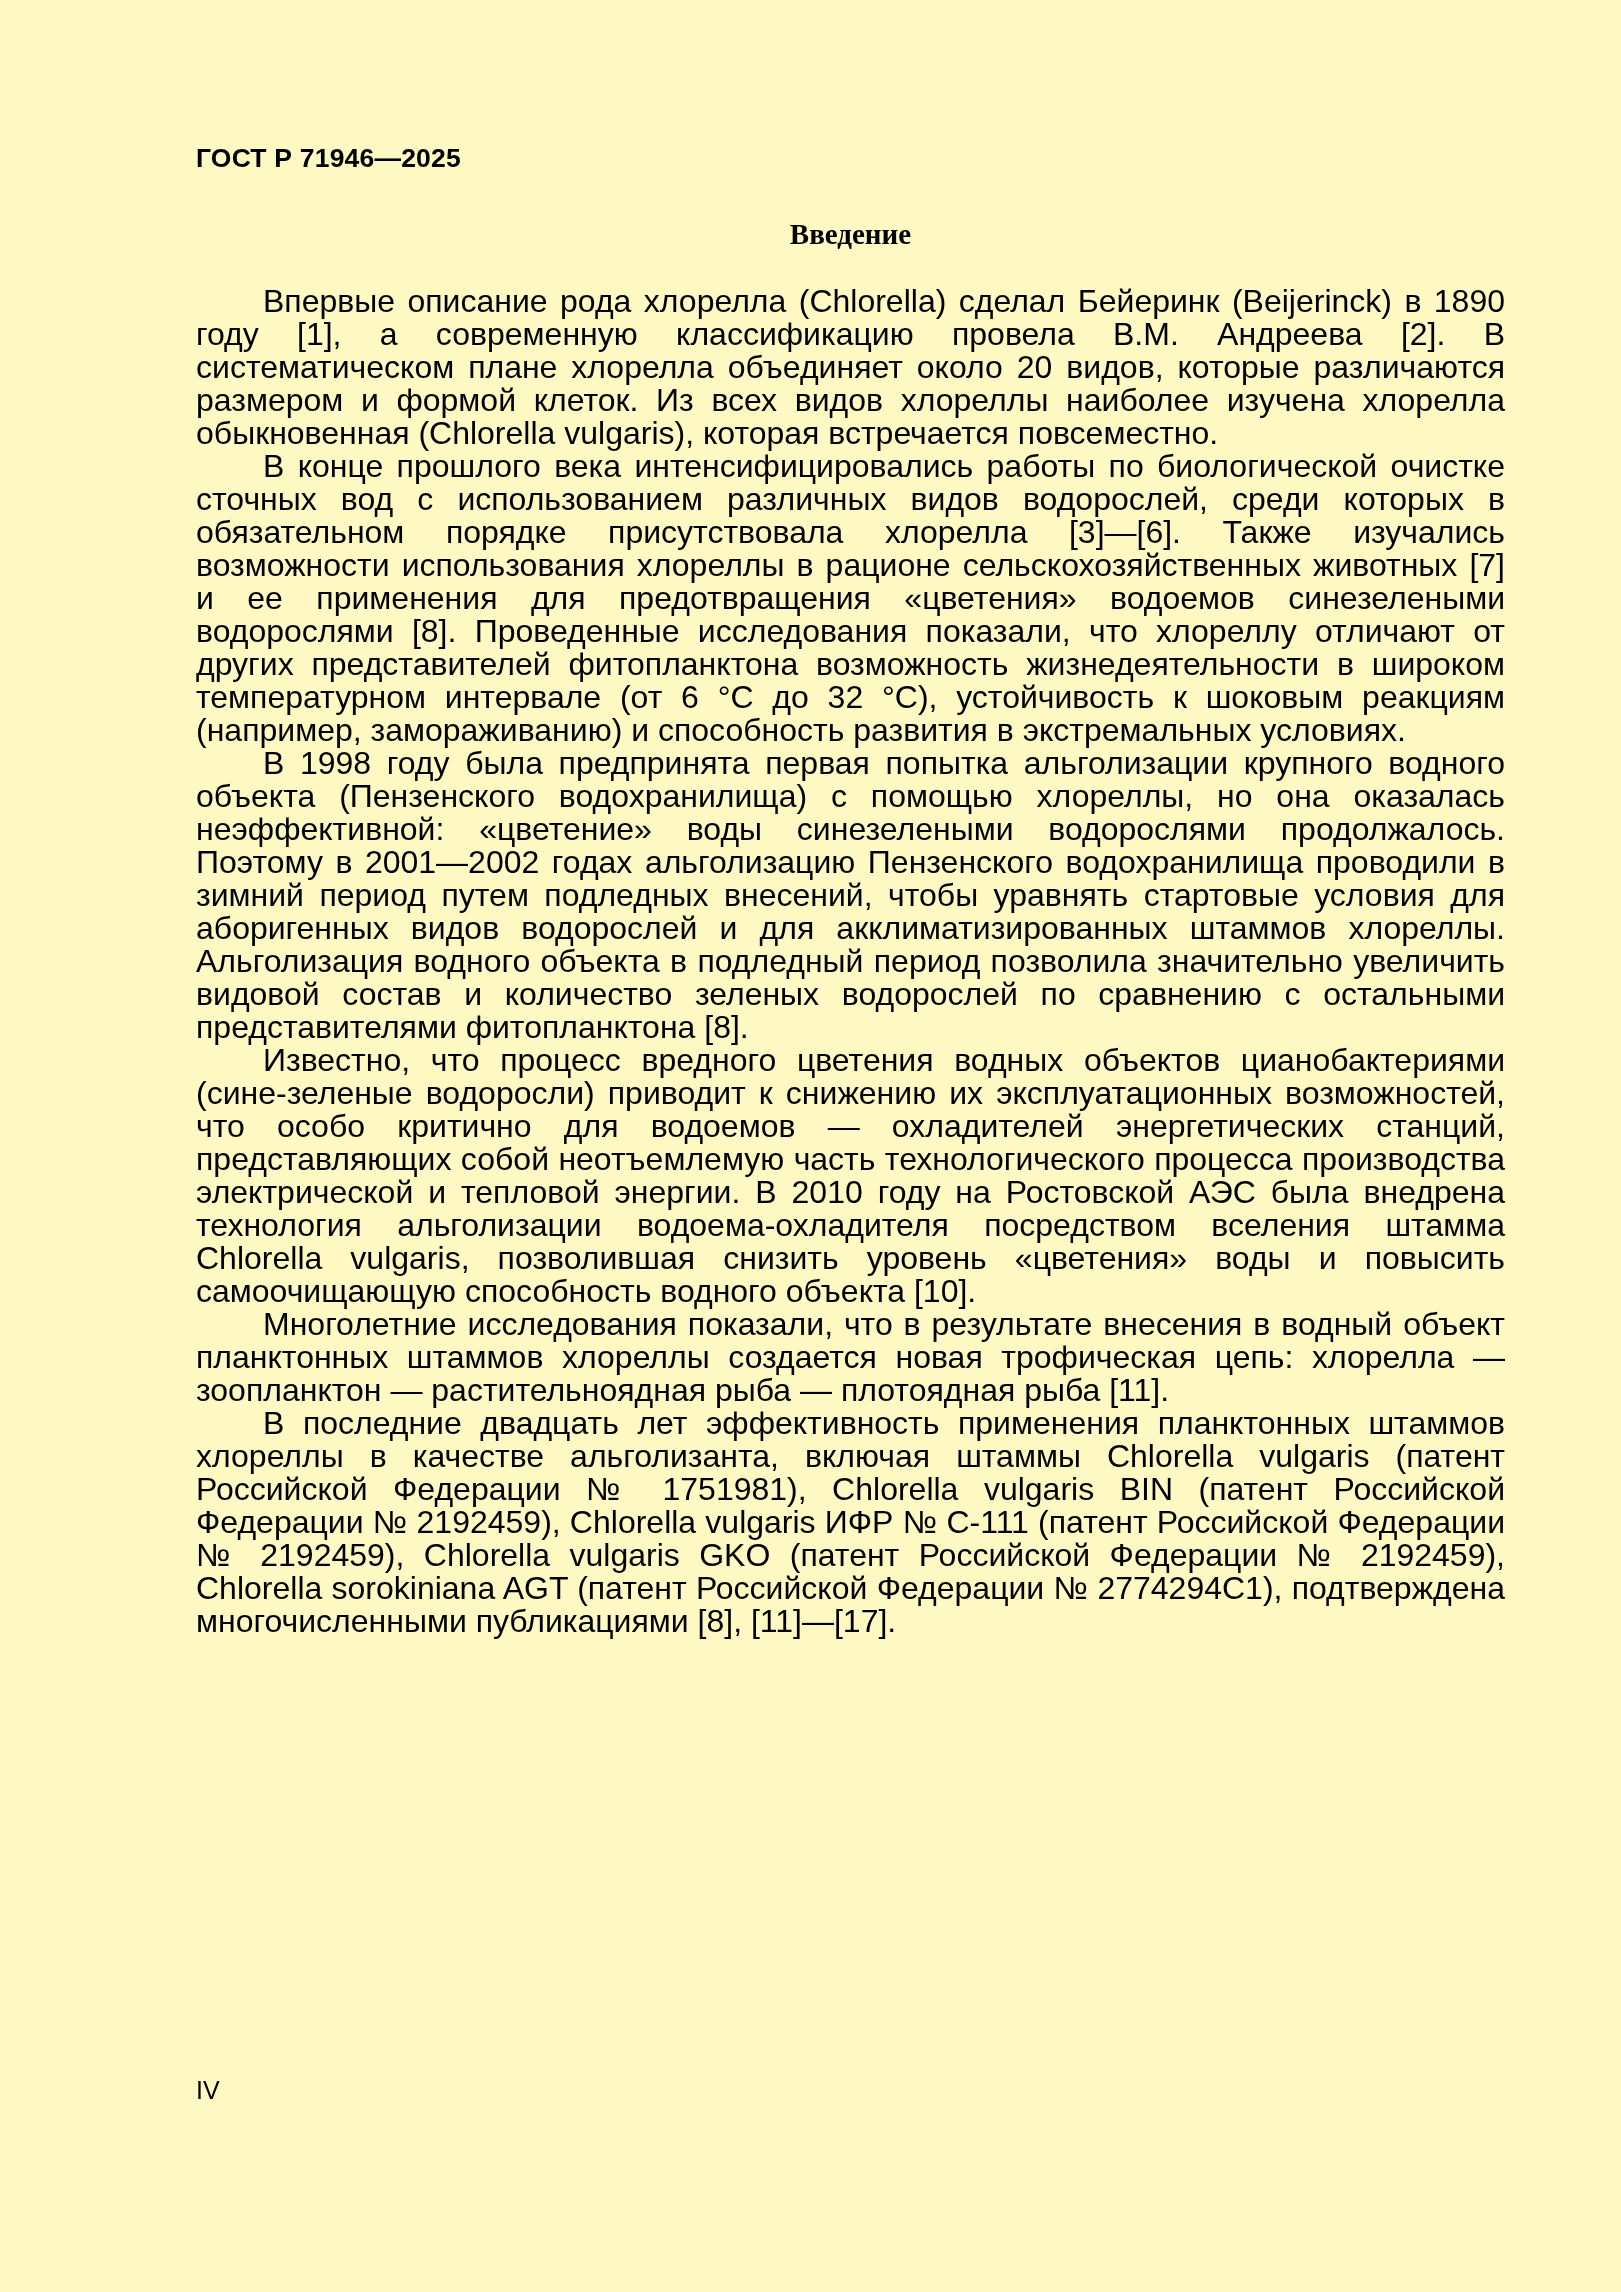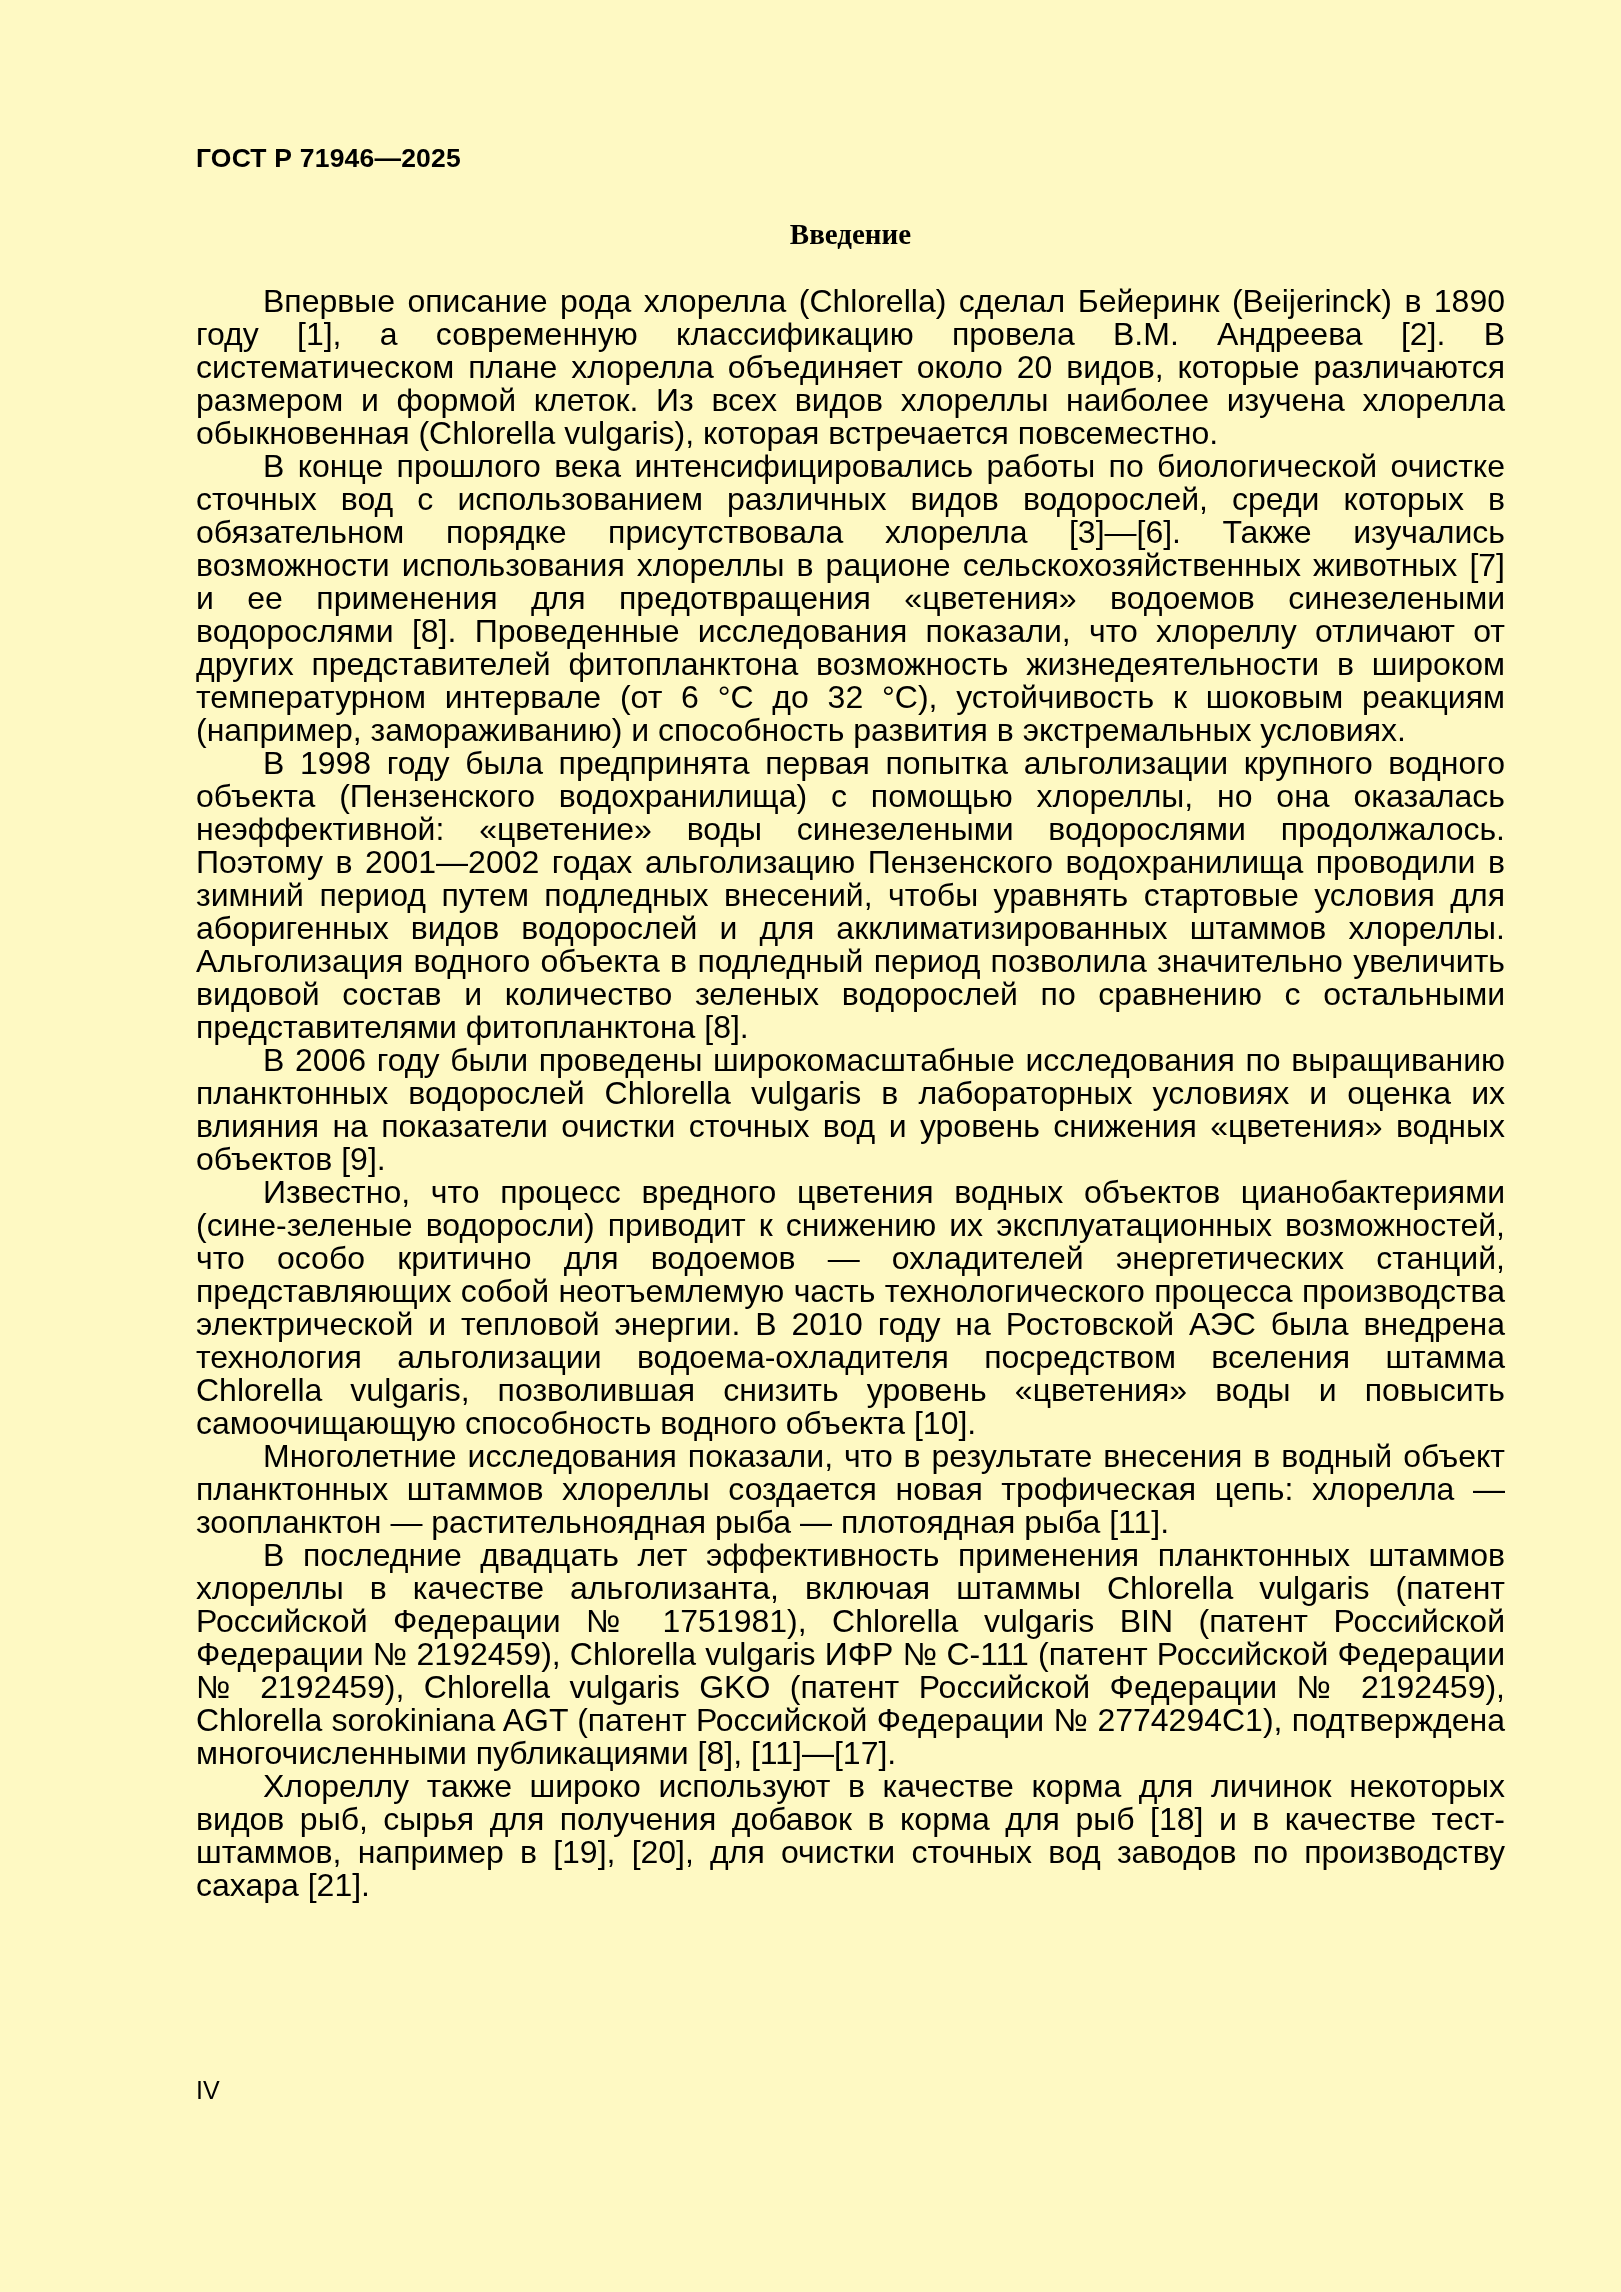--- a/index.html
+++ b/index.html
@@ -67,23 +67,21 @@
 <div class="page">
 
   <div class="doc-header">ГОСТ Р 71946—2025</div>
 
   <h1 class="doc-title">Введение</h1>
 
   <div class="doc-body">
     <p>Впервые описание рода хлорелла (Chlorella) сделал Бейеринк (Beijerinck) в 1890 году [1], а современную классификацию провела В.М. Андреева [2]. В систематическом плане хлорелла объединяет около 20 видов, которые различаются размером и формой клеток. Из всех видов хлореллы наиболее изучена хлорелла обыкновенная (Chlorella vulgaris), которая встречается повсеместно.</p>
     <p>В конце прошлого века интенсифицировались работы по биологической очистке сточных вод с использованием различных видов водорослей, среди которых в обязательном порядке присутствовала хлорелла [3]—[6]. Также изучались возможности использования хлореллы в рационе сельскохозяйственных животных [7] и ее применения для предотвращения «цветения» водоемов синезелеными водорослями [8]. Проведенные исследования показали, что хлореллу отличают от других представителей фитопланктона возможность жизнедеятельности в широком температурном интервале (от 6 °С до 32 °С), устойчивость к шоковым реакциям (например, замораживанию) и способность развития в экстремальных условиях.</p>
     <p>В 1998 году была предпринята первая попытка альголизации крупного водного объекта (Пензенского водохранилища) с помощью хлореллы, но она оказалась неэффективной: «цветение» воды синезелеными водорослями продолжалось. Поэтому в 2001—2002 годах альголизацию Пензенского водохранилища проводили в зимний период путем подледных внесений, чтобы уравнять стартовые условия для аборигенных видов водорослей и для акклиматизированных штаммов хлореллы. Альголизация водного объекта в подледный период позволила значительно увеличить видовой состав и количество зеленых водорослей по сравнению с остальными представителями фитопланктона [8].</p>
-    <p>В 2006 году были проведены широкомасштабные исследования по выращиванию планктонных водорослей Chlorella vulgaris в лабораторных условиях и оценка их влияния на показатели очистки сточных вод и уровень снижения «цветения» водных объектов [9].</p>
     <p>Известно, что процесс вредного цветения водных объектов цианобактериями (сине-зеленые водоросли) приводит к снижению их эксплуатационных возможностей, что особо критично для водоемов — охладителей энергетических станций, представляющих собой неотъемлемую часть технологического процесса производства электрической и тепловой энергии. В 2010 году на Ростовской АЭС была внедрена технология альголизации водоема-охладителя посредством вселения штамма Chlorella vulgaris, позволившая снизить уровень «цветения» воды и повысить самоочищающую способность водного объекта [10].</p>
     <p>Многолетние исследования показали, что в результате внесения в водный объект планктонных штаммов хлореллы создается новая трофическая цепь: хлорелла — зоопланктон — растительноядная рыба — плотоядная рыба [11].</p>
     <p>В последние двадцать лет эффективность применения планктонных штаммов хлореллы в качестве альголизанта, включая штаммы Chlorella vulgaris (патент Российской Федерации № 1751981), Chlorella vulgaris BIN (патент Российской Федерации № 2192459), Chlorella vulgaris ИФР № С-111 (патент Российской Федерации № 2192459), Chlorella vulgaris GKO (патент Российской Федерации № 2192459), Chlorella sorokiniana AGT (патент Российской Федерации № 2774294С1), подтверждена многочисленными публикациями [8], [11]—[17].</p>
-    <p>Хлореллу также широко используют в качестве корма для личинок некоторых видов рыб, сырья для получения добавок в корма для рыб [18] и в качестве тест-штаммов, например в [19], [20], для очистки сточных вод заводов по производству сахара [21].</p>
   </div>
 
   <div class="page-footer">IV</div>
 
 </div>
 
 
 </body></html>

